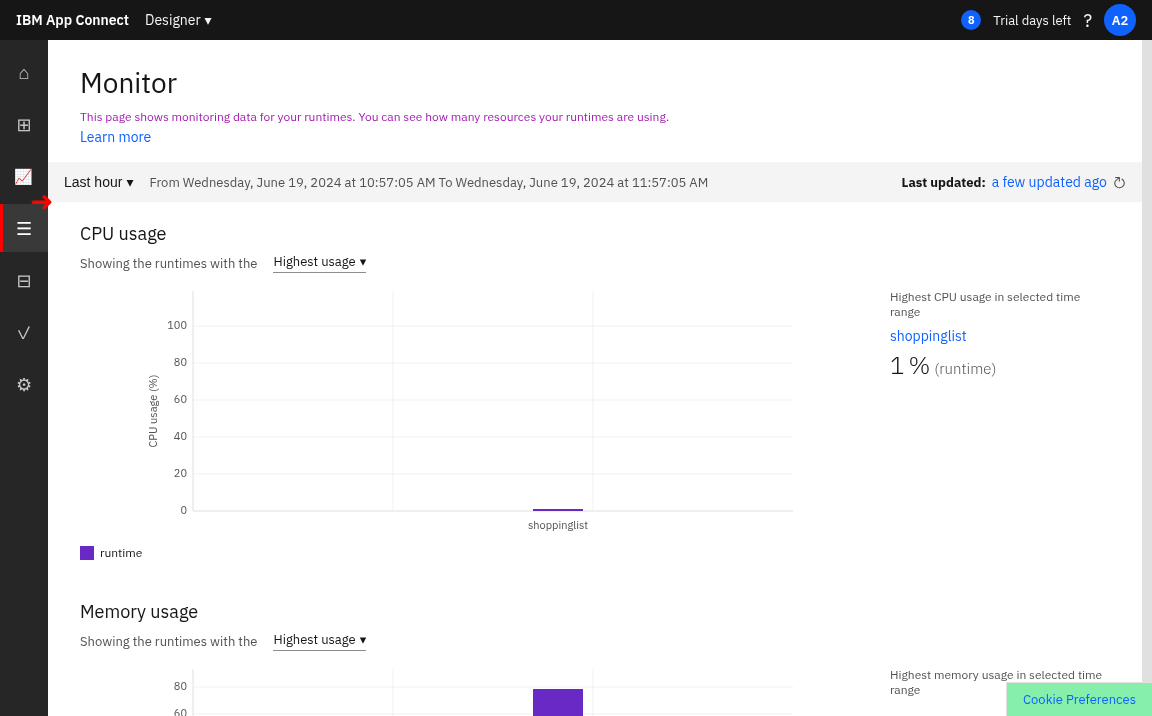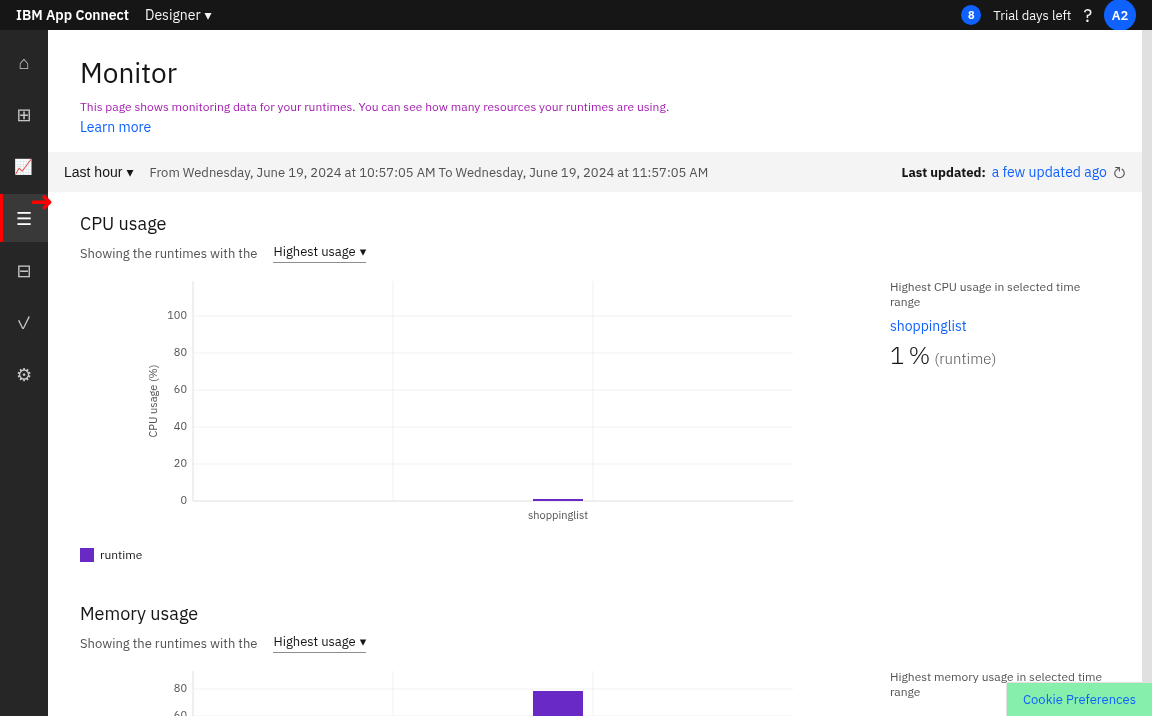--- a/index.html
+++ b/index.html
@@ -1,20 +1,20 @@
 <!DOCTYPE html>
 <html><head>
   <meta charset="utf-8">
   <style>
     * { box-sizing: border-box; margin: 0; padding: 0; }
     body { font-family: 'IBM Plex Sans', Arial, sans-serif; font-size: 14px; color: #161616; background: #f4f4f4; display: flex; flex-direction: column; height: 716px; overflow: hidden; }
 
     
     .topnav {
-      height: 30px;
+      height: 40px;
       background: #161616;
       display: flex;
       align-items: center;
       padding: 0 16px;
       flex-shrink: 0;
       gap: 16px;
     }
     .topnav-brand {
       color: #fff;
       font-size: 14px;
@@ -267,21 +267,21 @@
 
     
     .chart-svg-wrap {
       position: relative;
       width: 100%;
     }
     .chart-legend {
       display: flex;
       align-items: center;
       gap: 6px;
-      margin-top: 12px;
+      margin-top: 0;
       font-size: 12px;
     }
     .legend-color {
       width: 14px;
       height: 14px;
       background: #6929c4;
       display: inline-block;
     }
 
     

